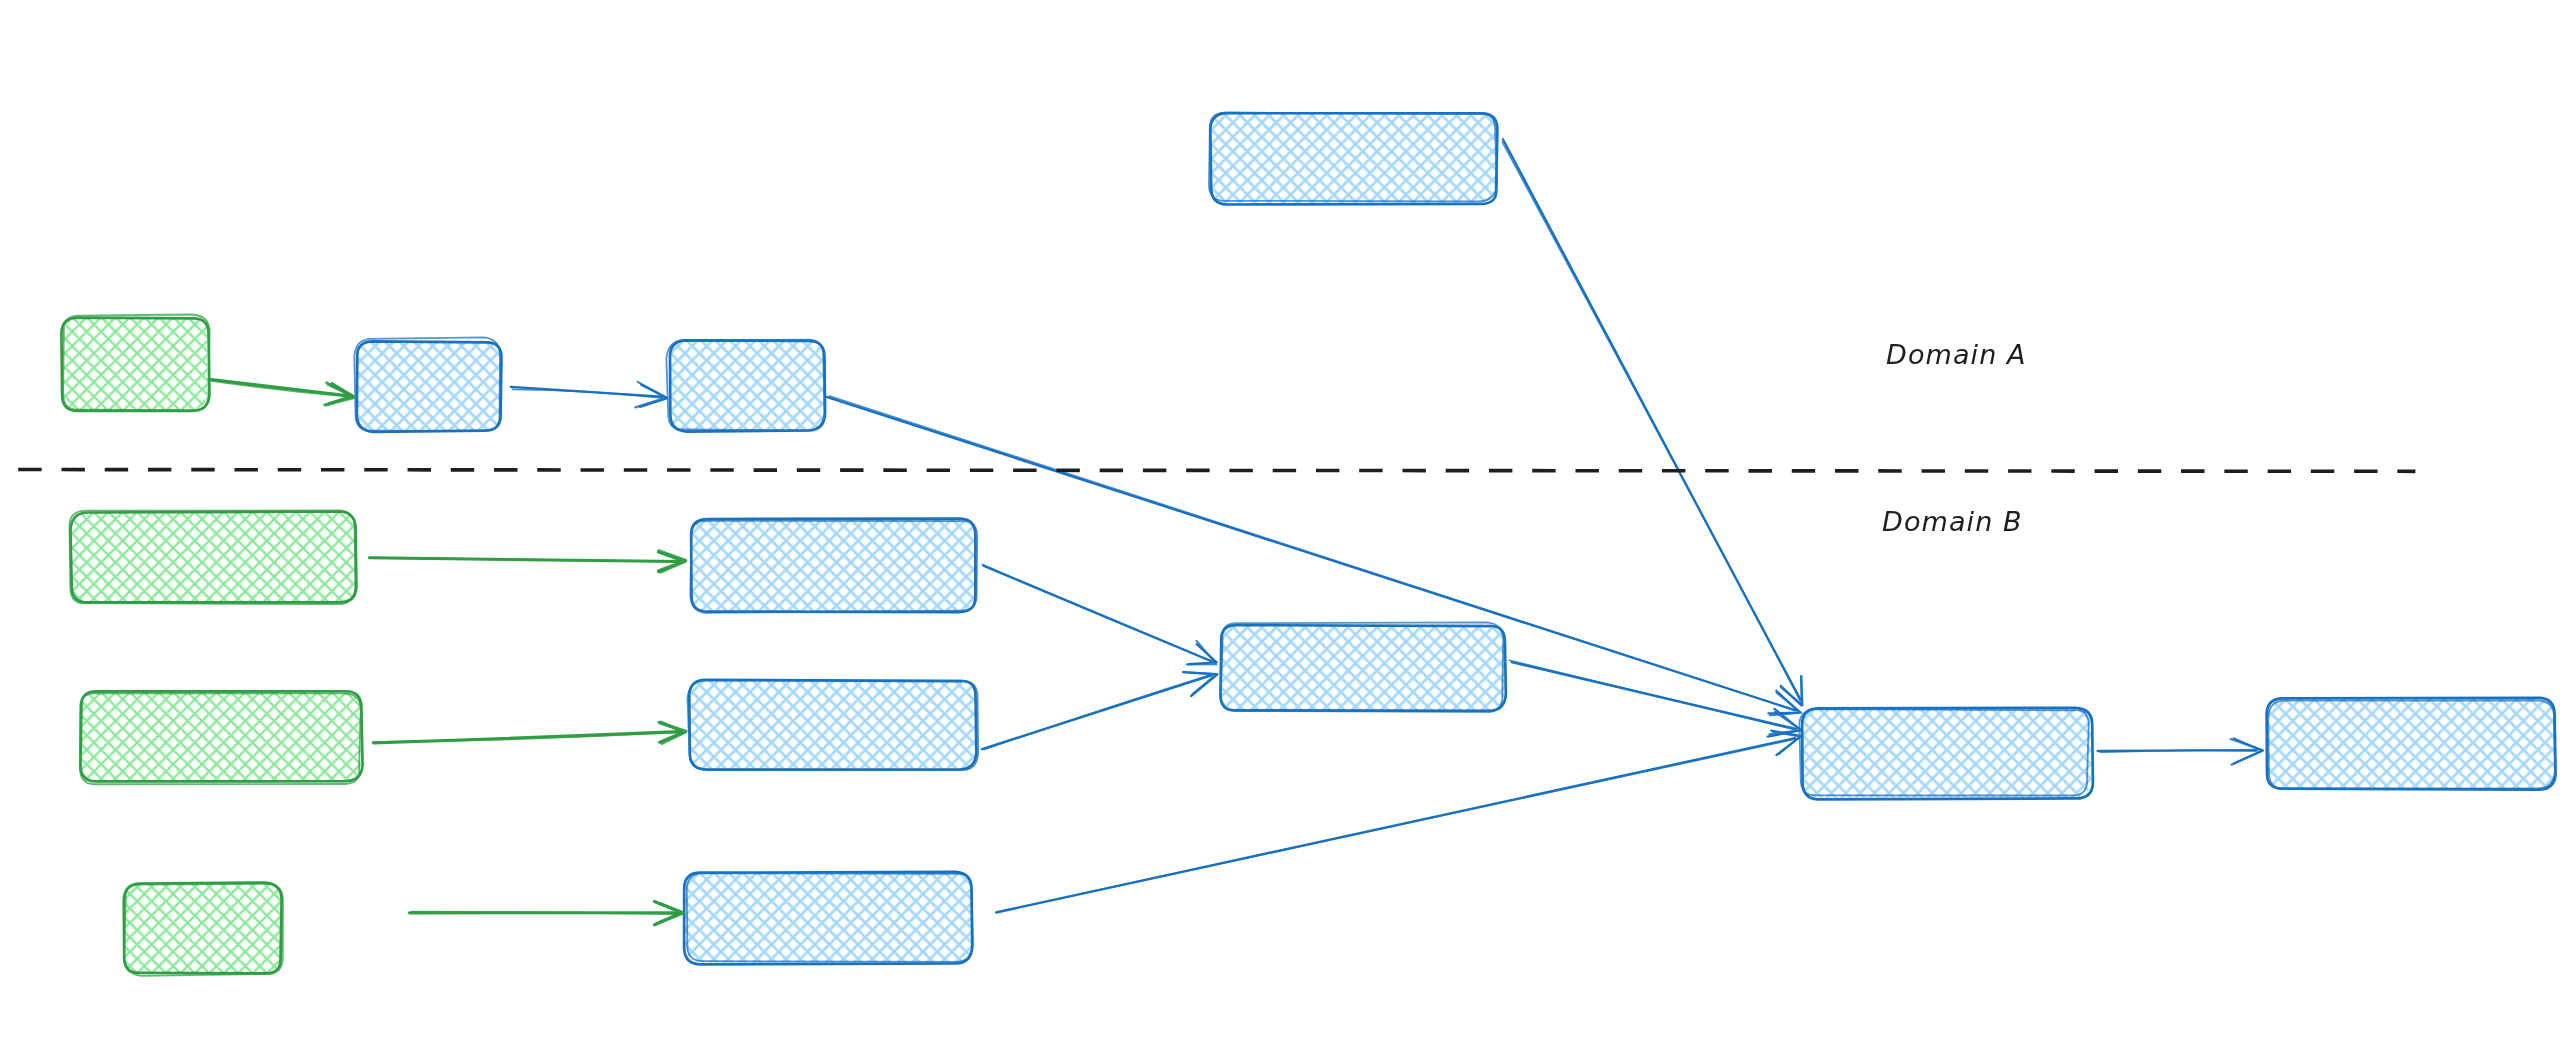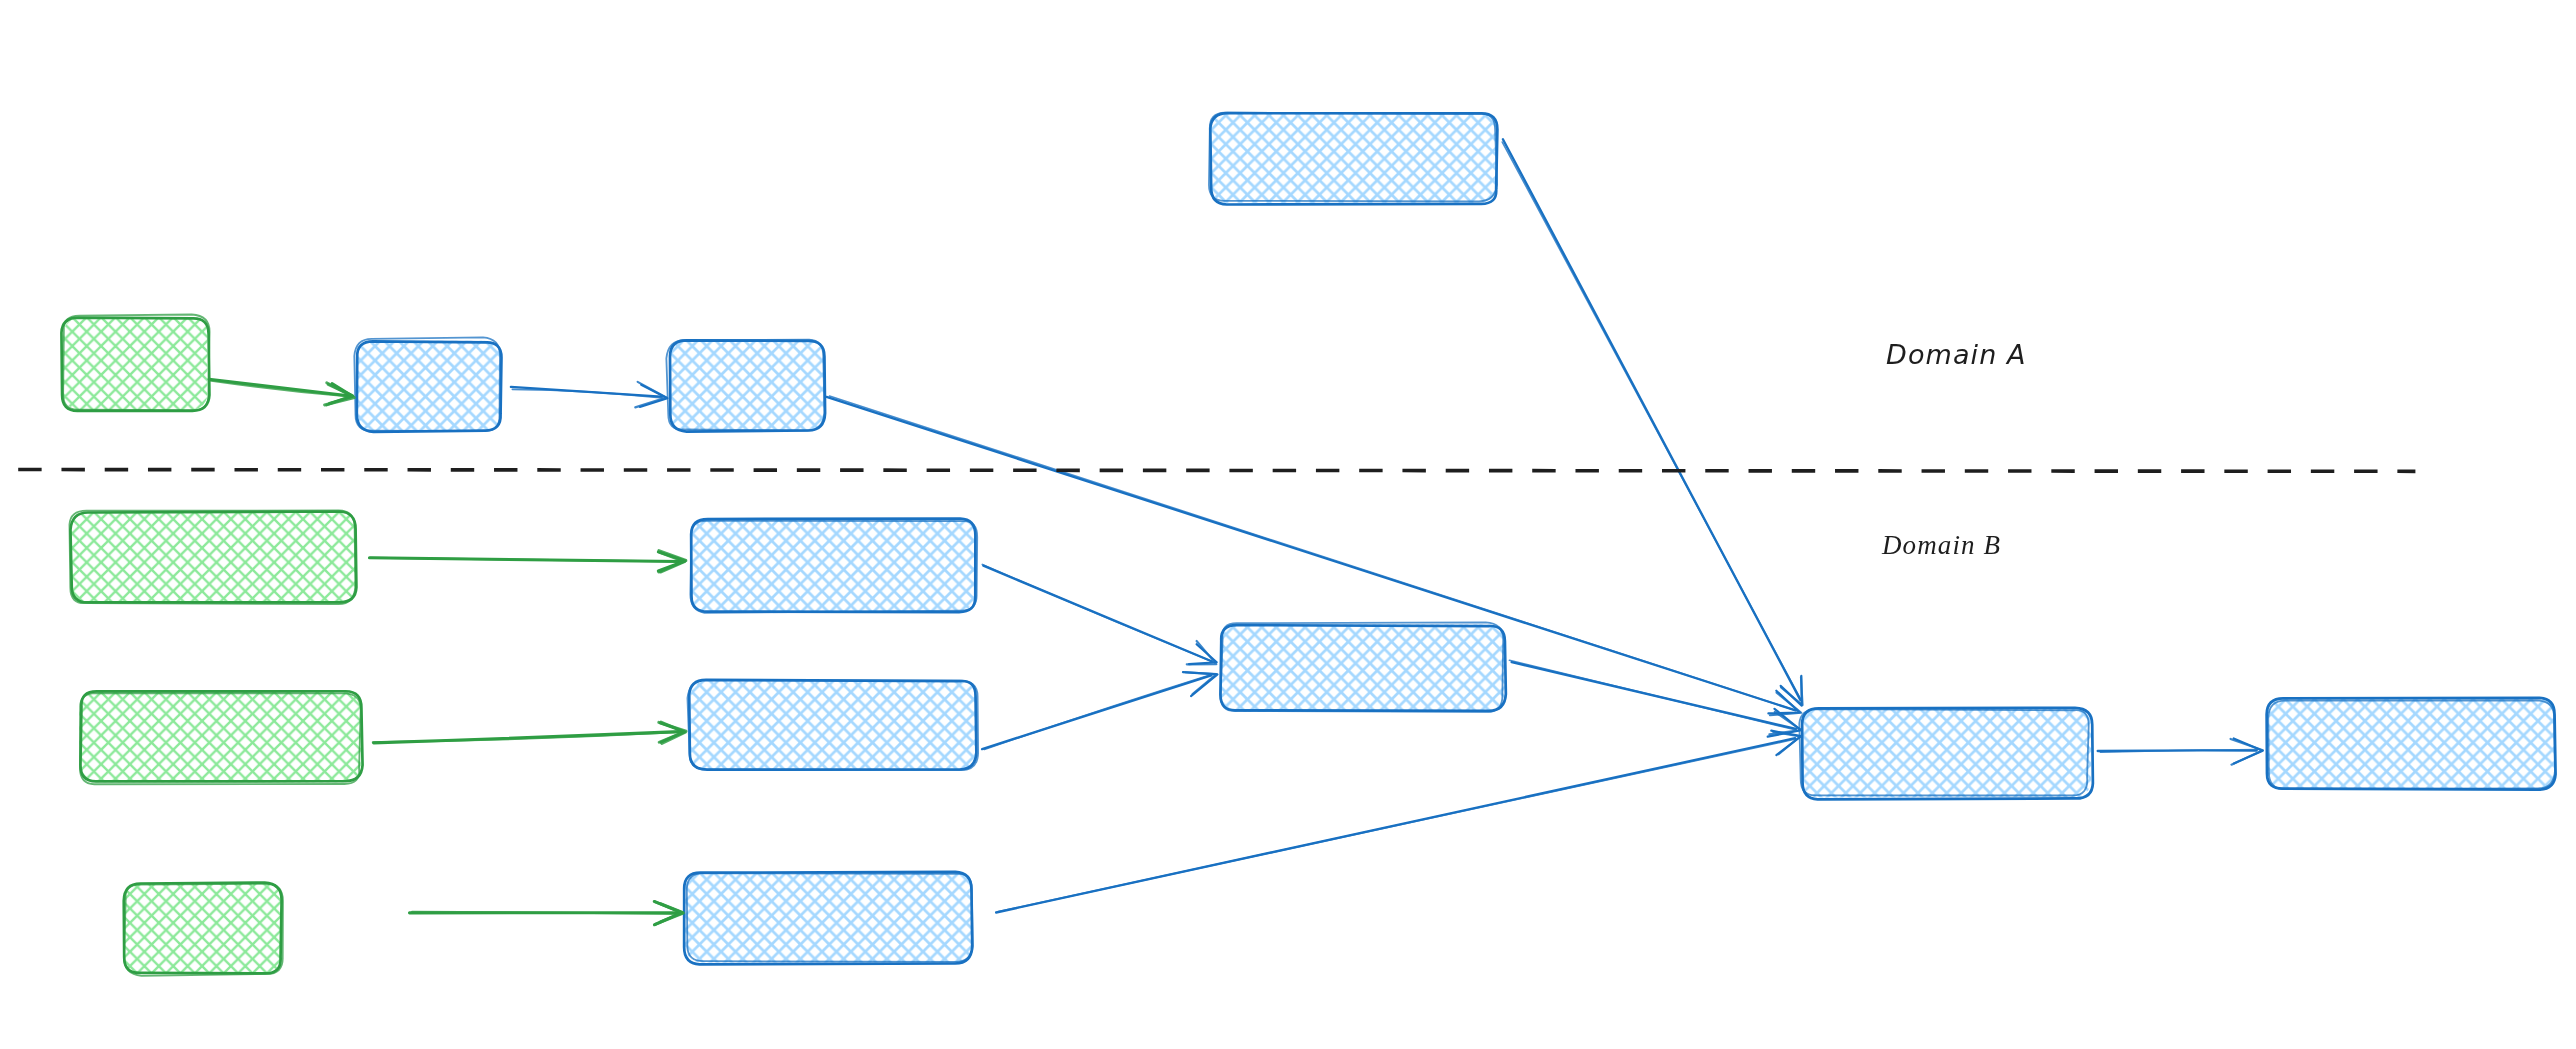--- a/index.html
+++ b/index.html
@@ -33,21 +33,21 @@
     font-family: "DejaVu Sans", sans-serif;
     font-size: 27px;
     font-style: italic;
     font-weight: 400;
     letter-spacing: 1.1px;
     color: #1e1e1e;
     white-space: nowrap;
     user-select: none;
   }
   #label-domain-a { left: 1886px; top: 339px; }
-  #label-domain-b { left: 1882px; top: 530px; font-family: Liberation Serif, serif; }
+  #label-domain-b { left: 1882px; top: 506px; }
 </style>
 </head>
 <body>
 
 <div id="diagram-root">
 
   <svg id="diagram-svg" viewBox="0 0 2858 1164" xmlns="http://www.w3.org/2000/svg">
     <defs>
       <pattern id="hatch-green" width="16" height="16" patternUnits="userSpaceOnUse">
         <rect width="16" height="16" fill="#ffffff"></rect>

